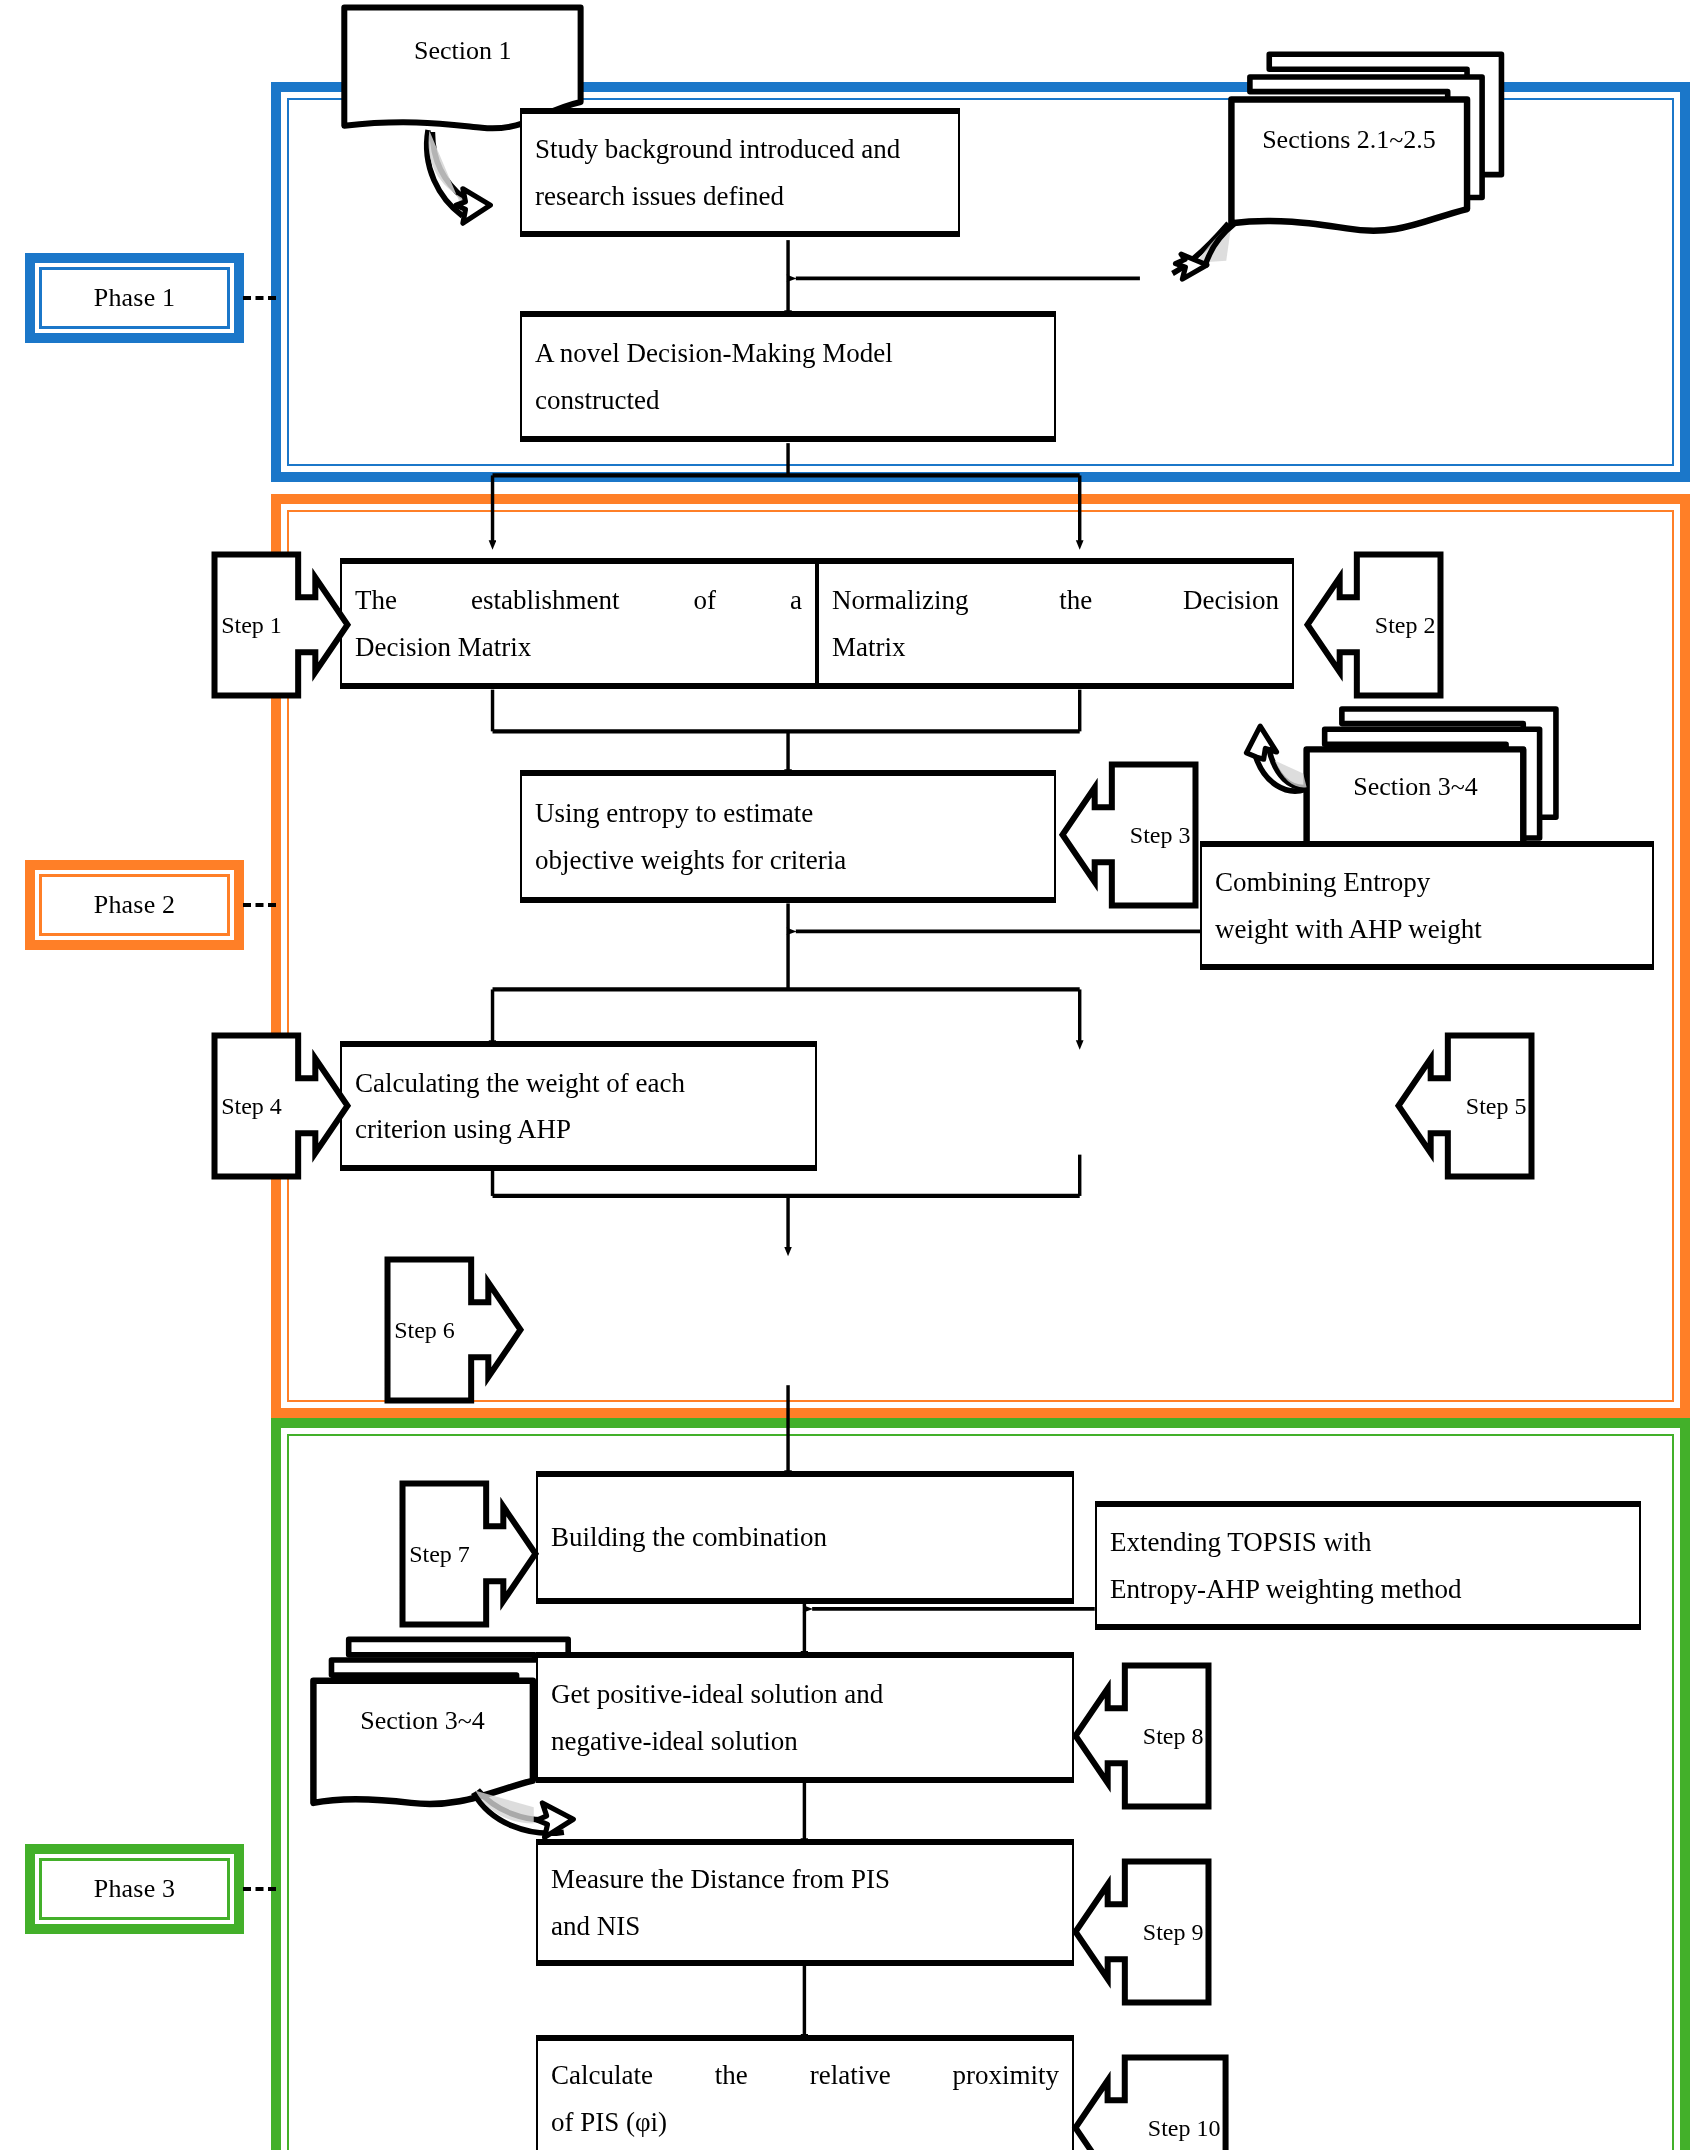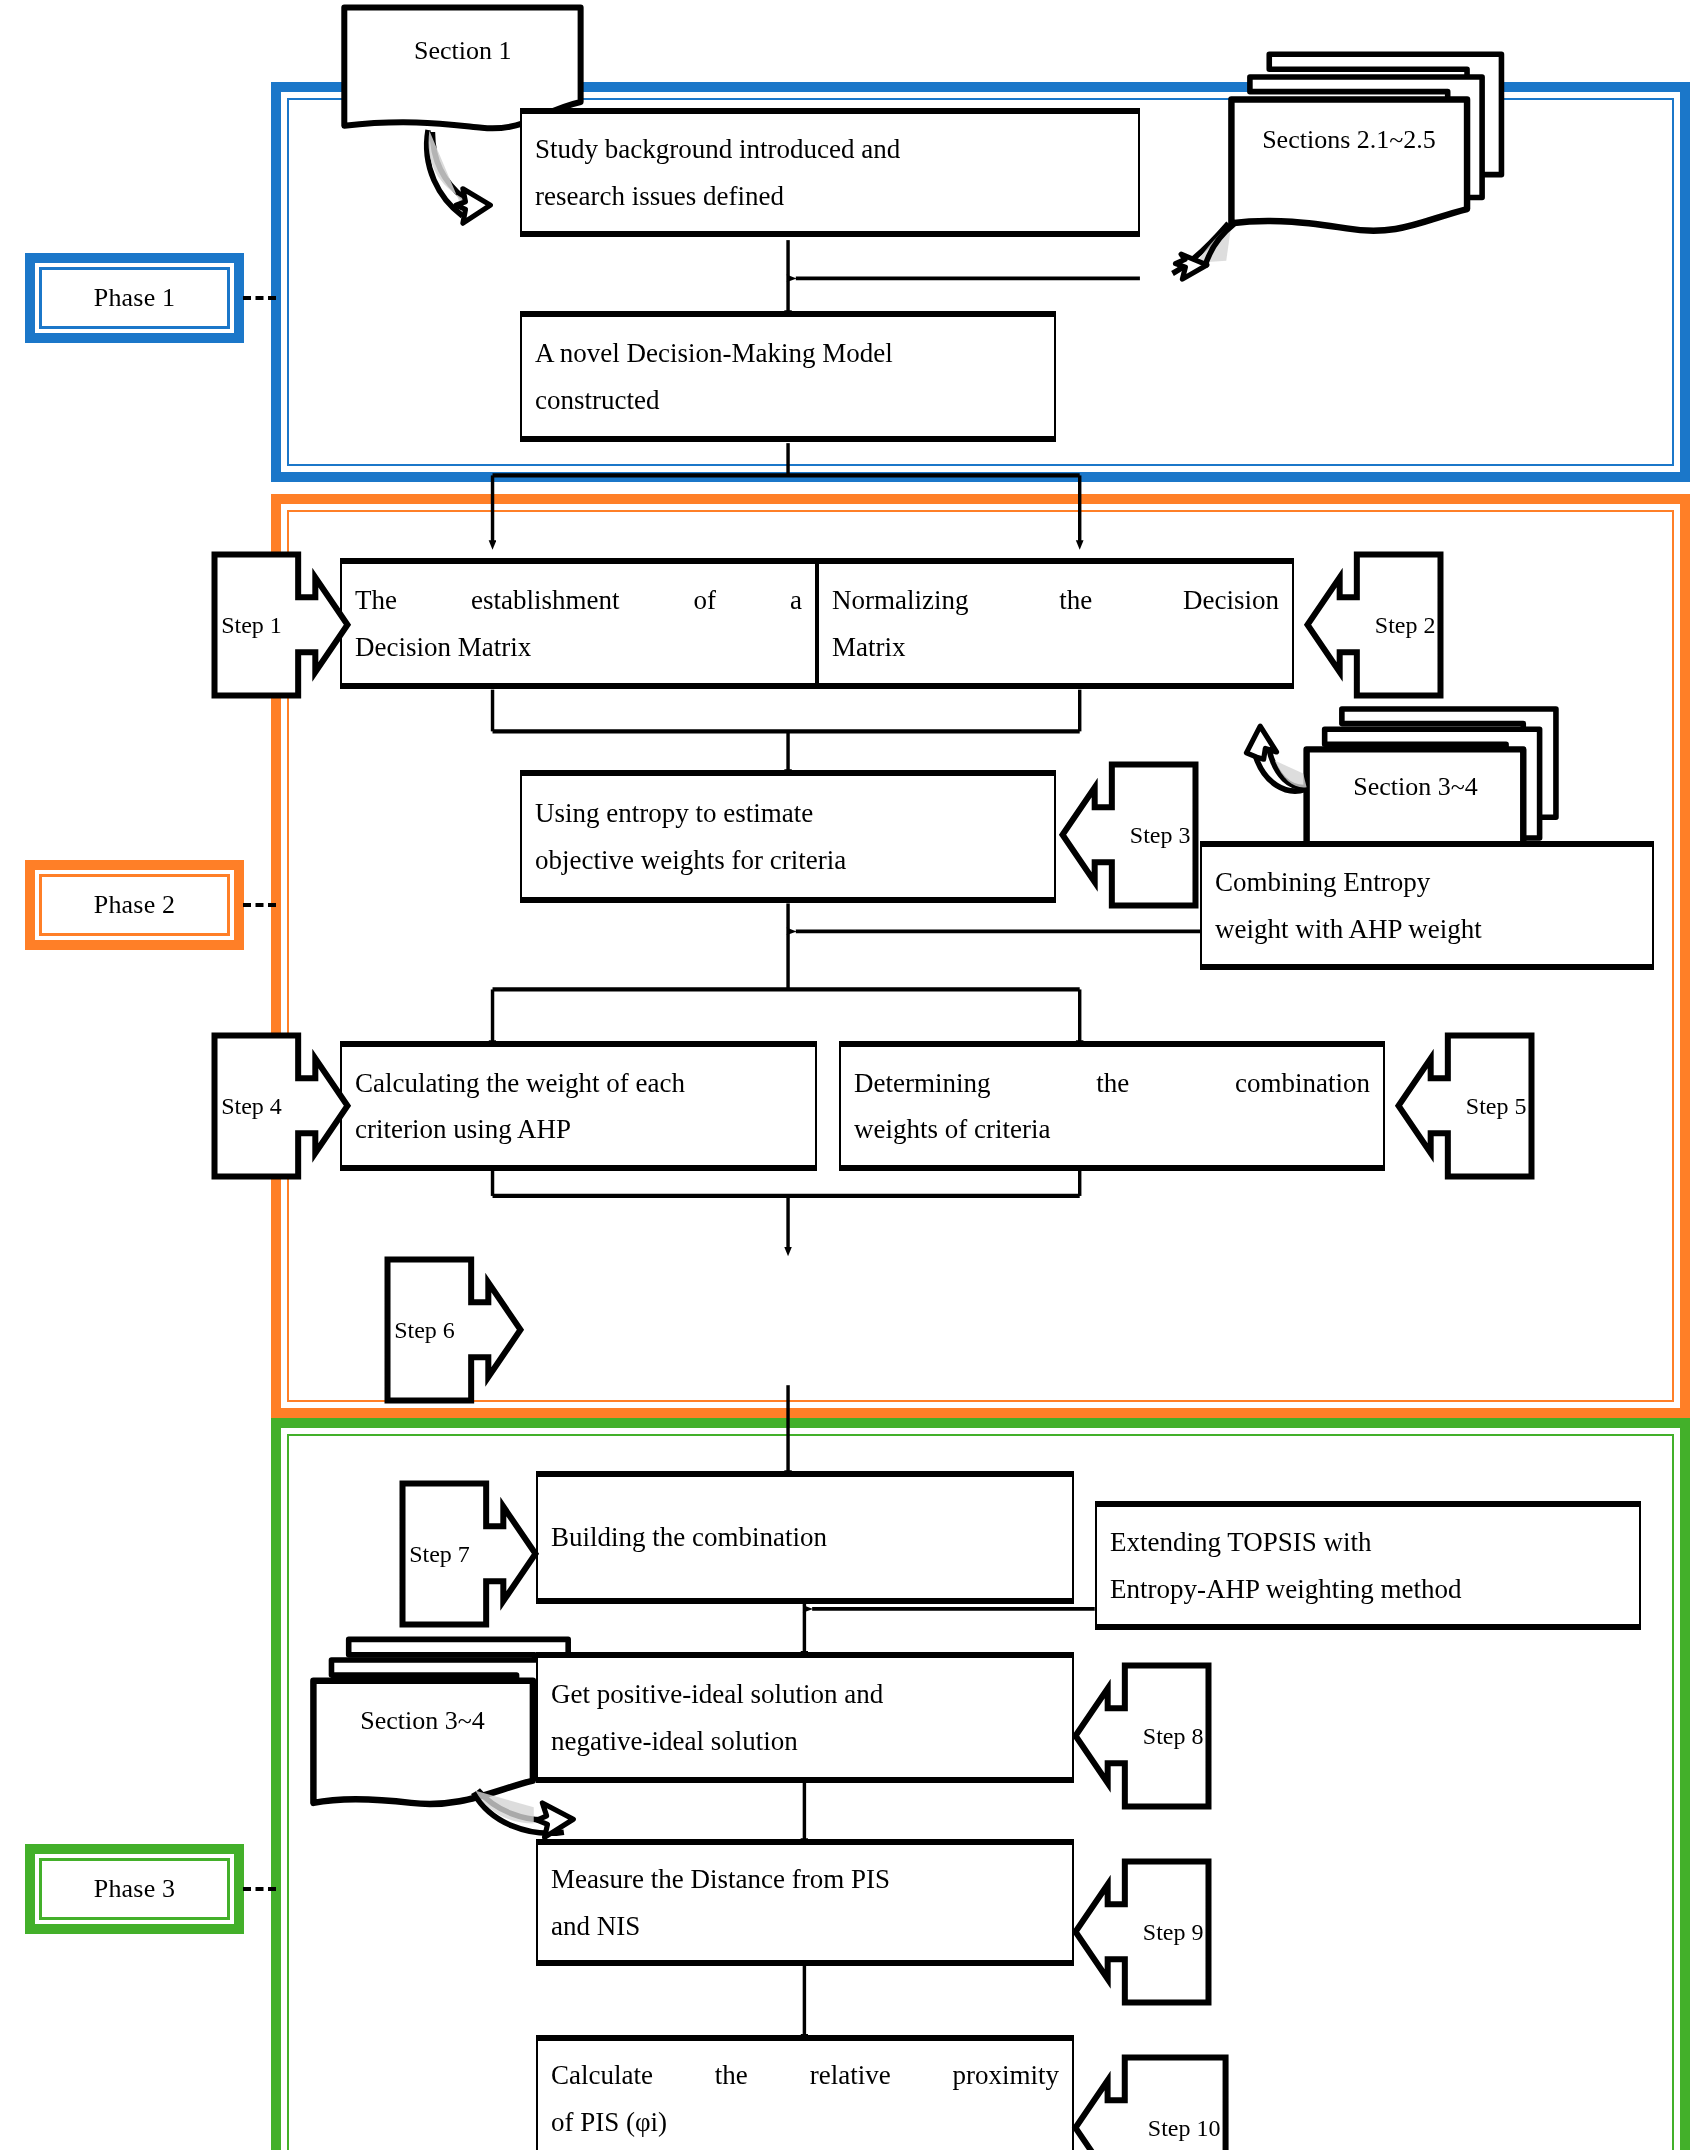--- a/index.html
+++ b/index.html
@@ -176,21 +176,21 @@
       <path d="M110,100 L620,100 L620,350 L540,350 L540,135 L110,135 Z" fill="#ffffff" stroke="#000" stroke-width="13" stroke-linejoin="round"></path>
       <path d="M68,148 L578,148 L578,380 C480,405 410,445 295,432 C220,423 135,418 68,432 Z" fill="#ffffff" stroke="#000" stroke-width="15" stroke-linejoin="round"></path>
       <path d="M450,402 C490,450 560,478 625,470" fill="none" stroke="#000" stroke-width="13"></path>
       <path d="M440,408 C480,480 570,512 650,500" fill="none" stroke="#000" stroke-width="13"></path>
       <path d="M445,404 C468,450 518,480 580,480 L580,442 Z" fill="#d4d4d4" stroke="none" opacity="0.8"></path>
       <path d="M600,432 L672,470 L605,512 L612,482 L588,472 L610,462 Z" fill="#ffffff" stroke="#000" stroke-width="12" stroke-linejoin="round"></path>
     </svg>
     <div class="dlbl" style="left:31px;top:80px;width:215px;height:47px;">Section 3~4</div>
   </div>
 
-  <div class="pbox" style="left:520px;top:108px;width:620px;height:129px;">
+  <div class="pbox" style="left:520px;top:108px;width:440px;height:129px;">
     <div class="txt left">
       <div>Study background introduced and</div>
       <div>research issues defined</div>
     </div>
   </div>
 
 
   <div class="pbox" style="left:520px;top:311px;width:536px;height:131px;">
     <div class="txt left">
       <div>A novel Decision-Making Model</div>
@@ -226,26 +226,20 @@
     </div>
   </div>
 
   <div class="pbox" style="left:340px;top:1041px;width:477px;height:130px;">
     <div class="txt left">
       <div>Calculating the weight of each</div>
       <div>criterion using AHP</div>
     </div>
   </div>
 
-  <div class="pbox" style="left:839px;top:1041px;width:546px;height:130px;">
-    <div class="txt just">
-      <div>Determining the combination</div>
-      <div style="text-align-last:left;">weights of criteria</div>
-    </div>
-  </div>
 
 
   <div class="pbox" style="left:536px;top:1471px;width:538px;height:133px;">
     <div class="txt left">
       <div>Building the combination</div>
     </div>
   </div>
 
   <div class="pbox" style="left:1095px;top:1501px;width:546px;height:129px;">
     <div class="txt left">

